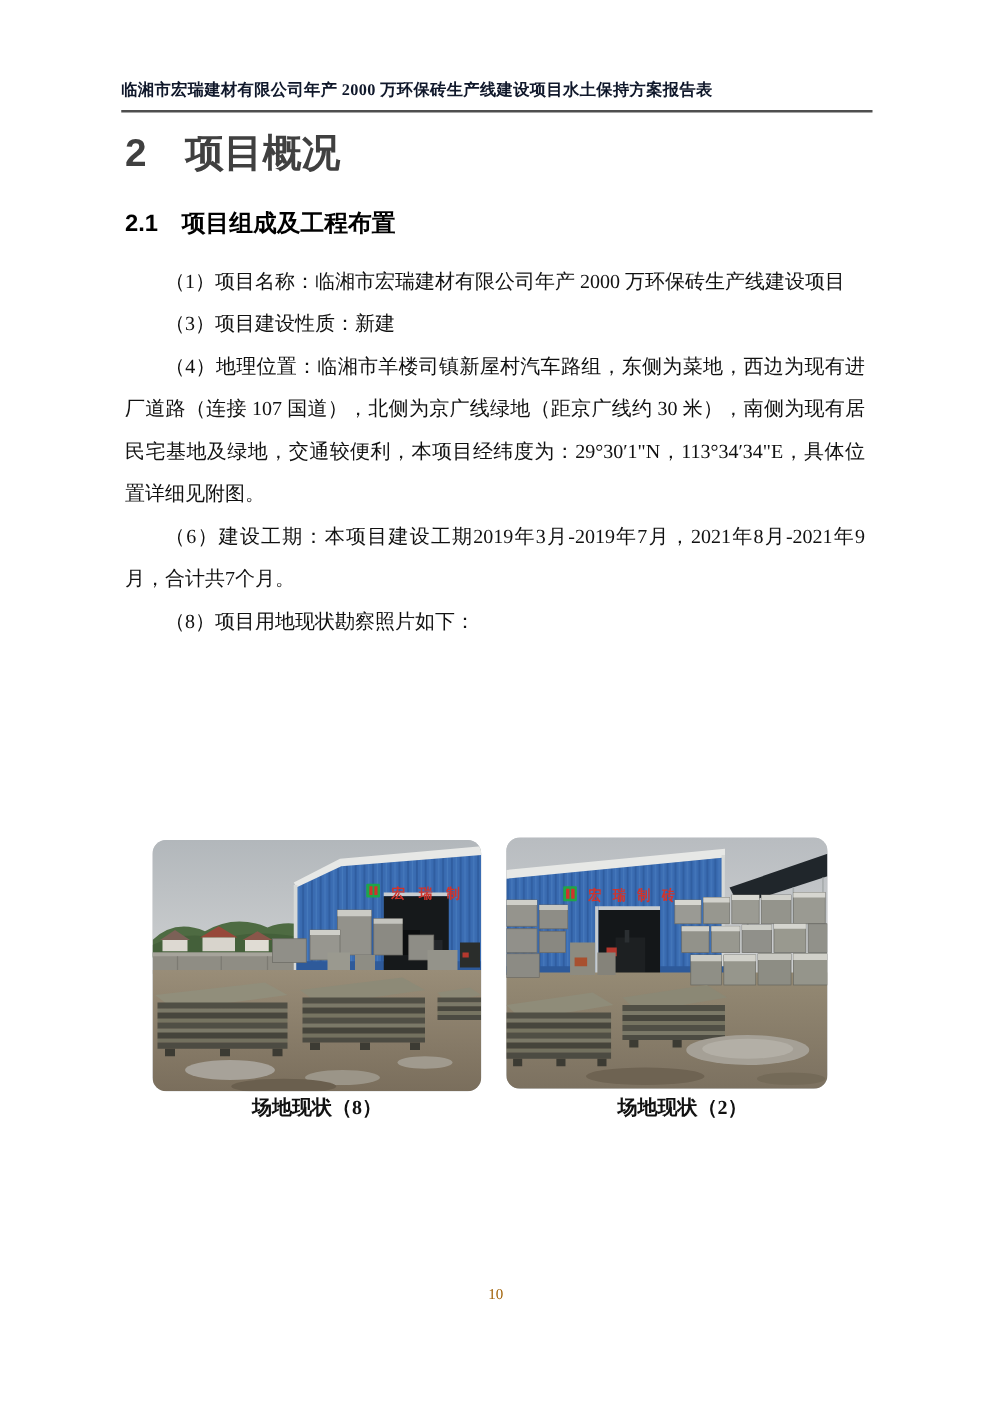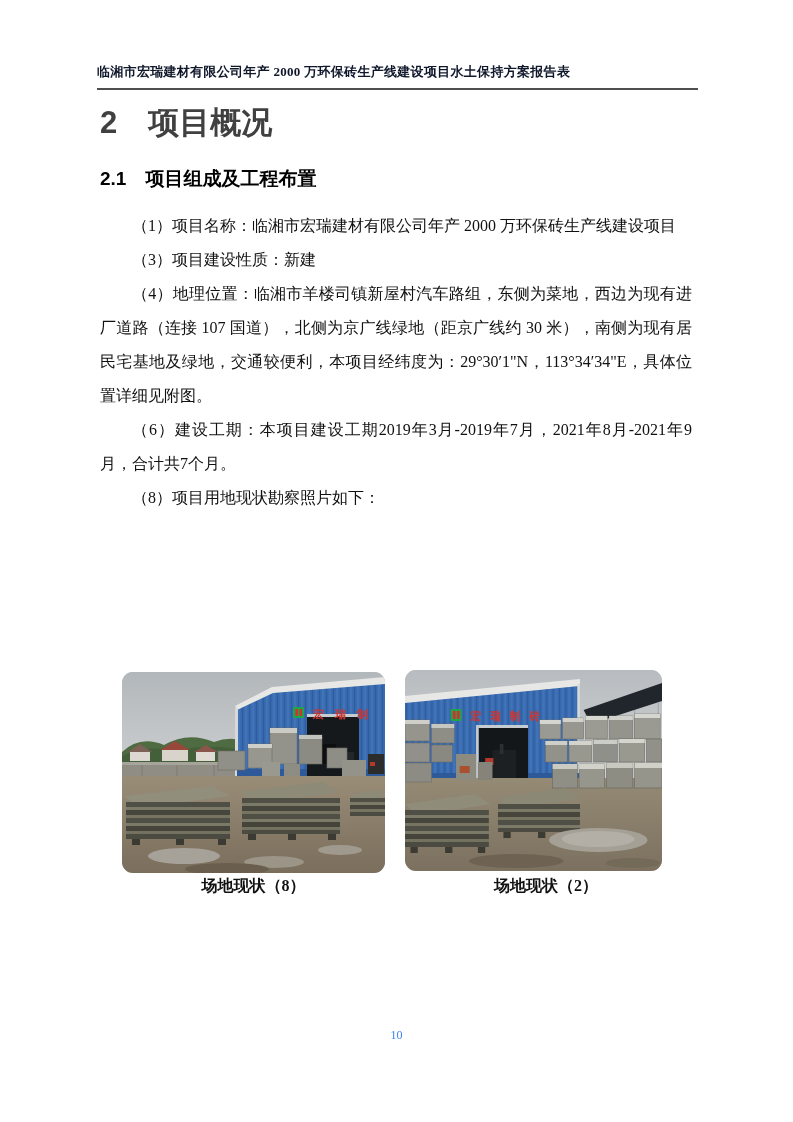--- a/index.html
+++ b/index.html
@@ -34,21 +34,21 @@
   #photo1{left:122px;top:672px;width:263px;height:201px;}
   #photo2{left:405px;top:670px;width:257px;height:201px;}
   .photo svg{display:block;width:100%;height:100%;}
   .photo-caption{
     position:absolute;top:876px;font-size:16px;font-weight:bold;text-align:center;
   }
   #caption1{left:122px;width:263px;}
   #caption2{left:405px;width:282px;}
   .page-number{
     position:absolute;left:0;top:1028px;width:100%;
-    text-align:center;font-size:12px;color:#3b82f6;
+    text-align:center;font-size:12px;color:#a16207;
   }
 </style>
 </head>
 <body>
 
 <div class="page-header">
   <span>临湘市宏瑞建材有限公司年产 2000 万环保砖生产线建设项目水土保持方案报告表</span>
 </div>
 
 <h1 class="chapter-title">2　项目概况</h1>

